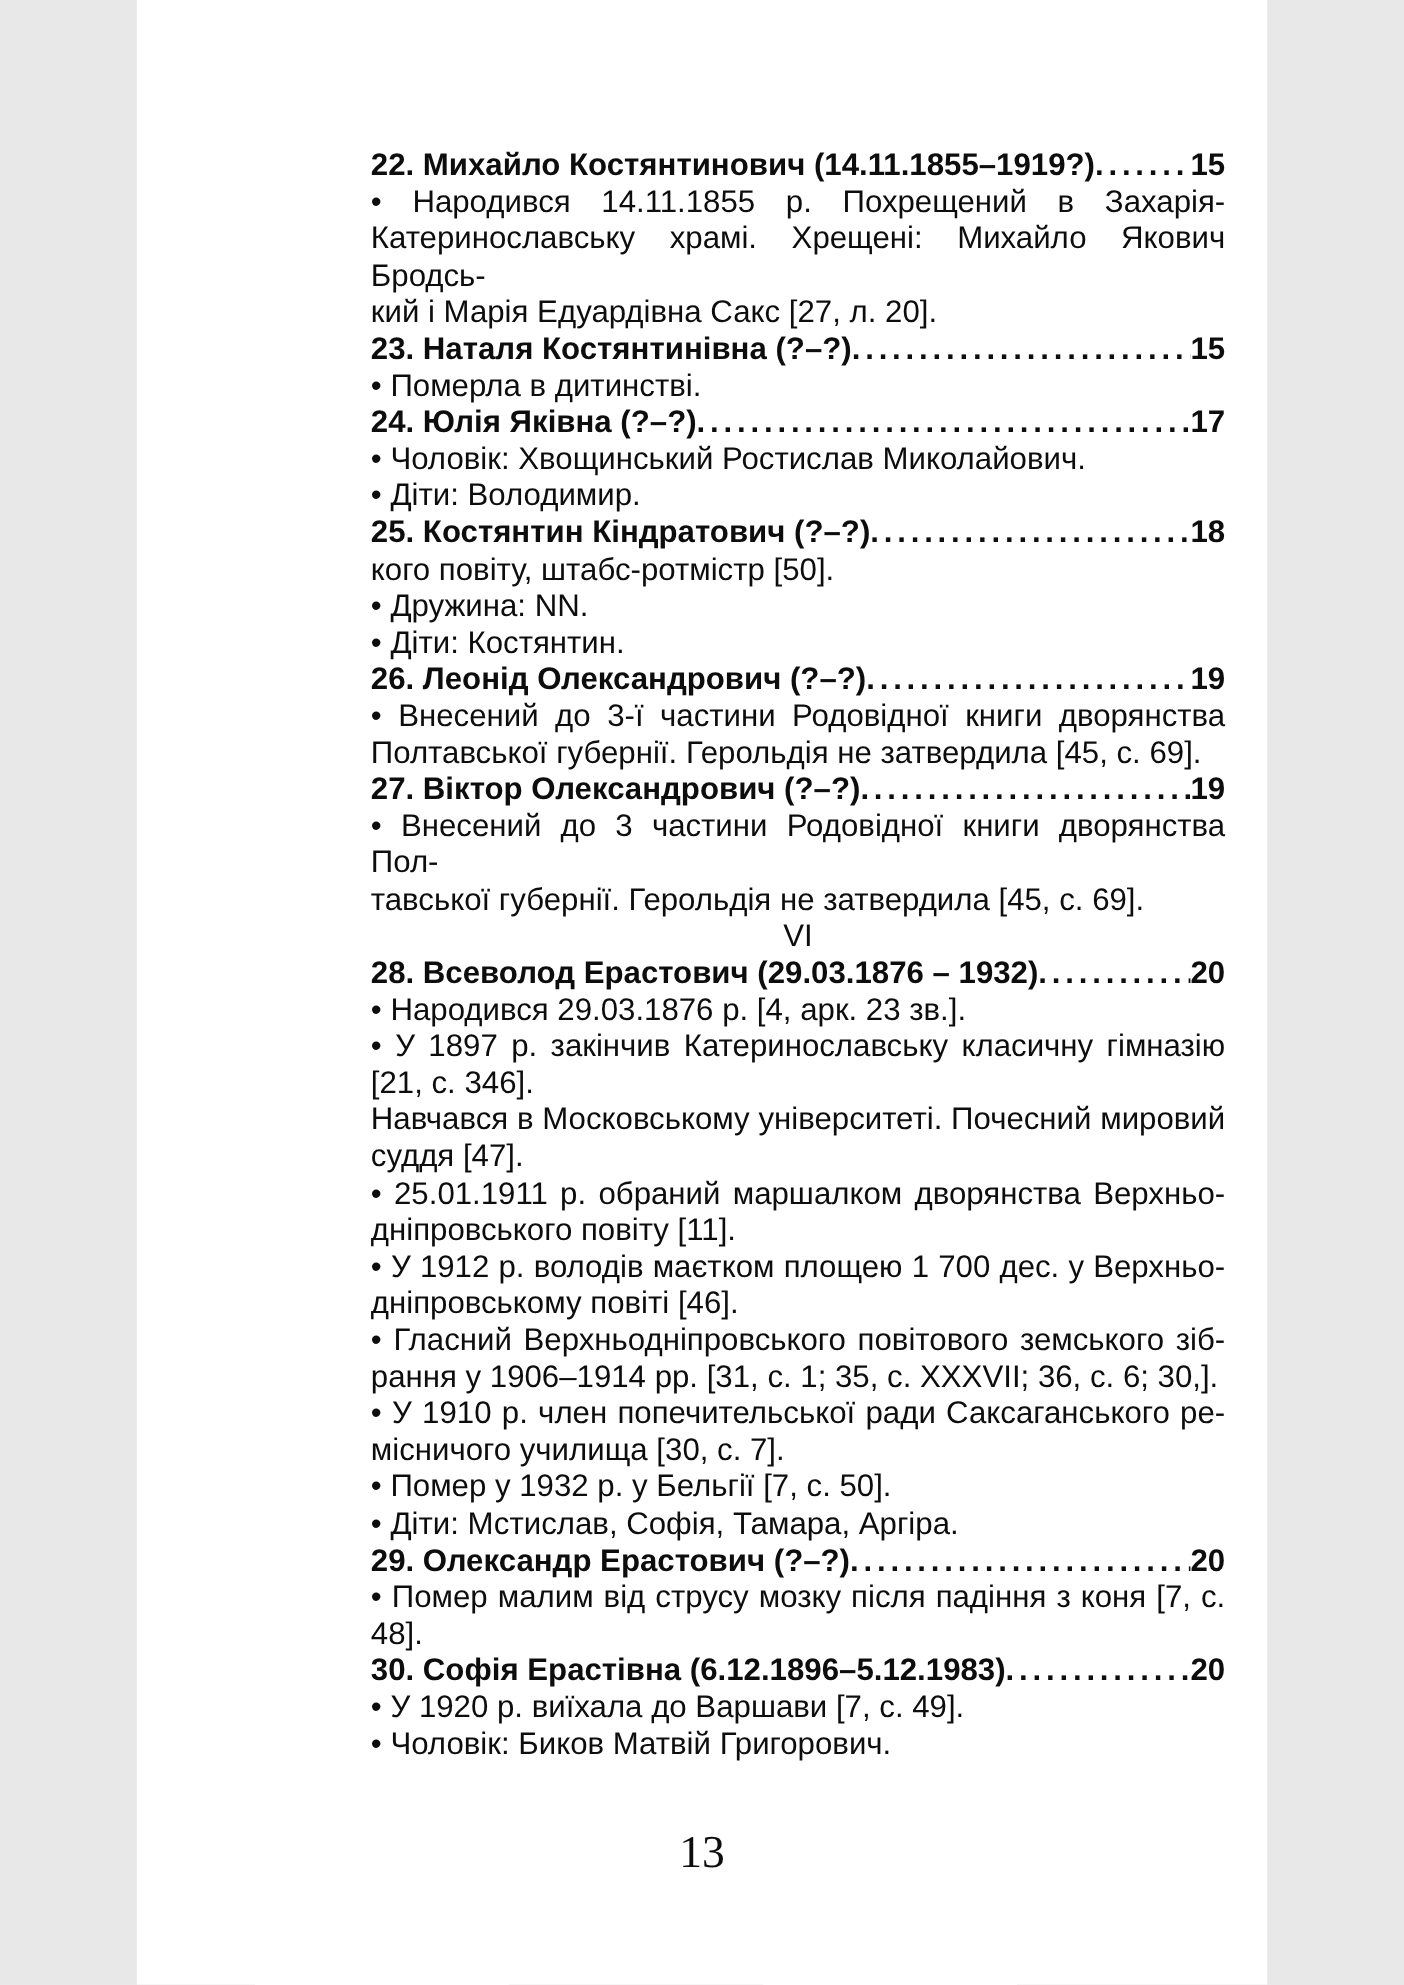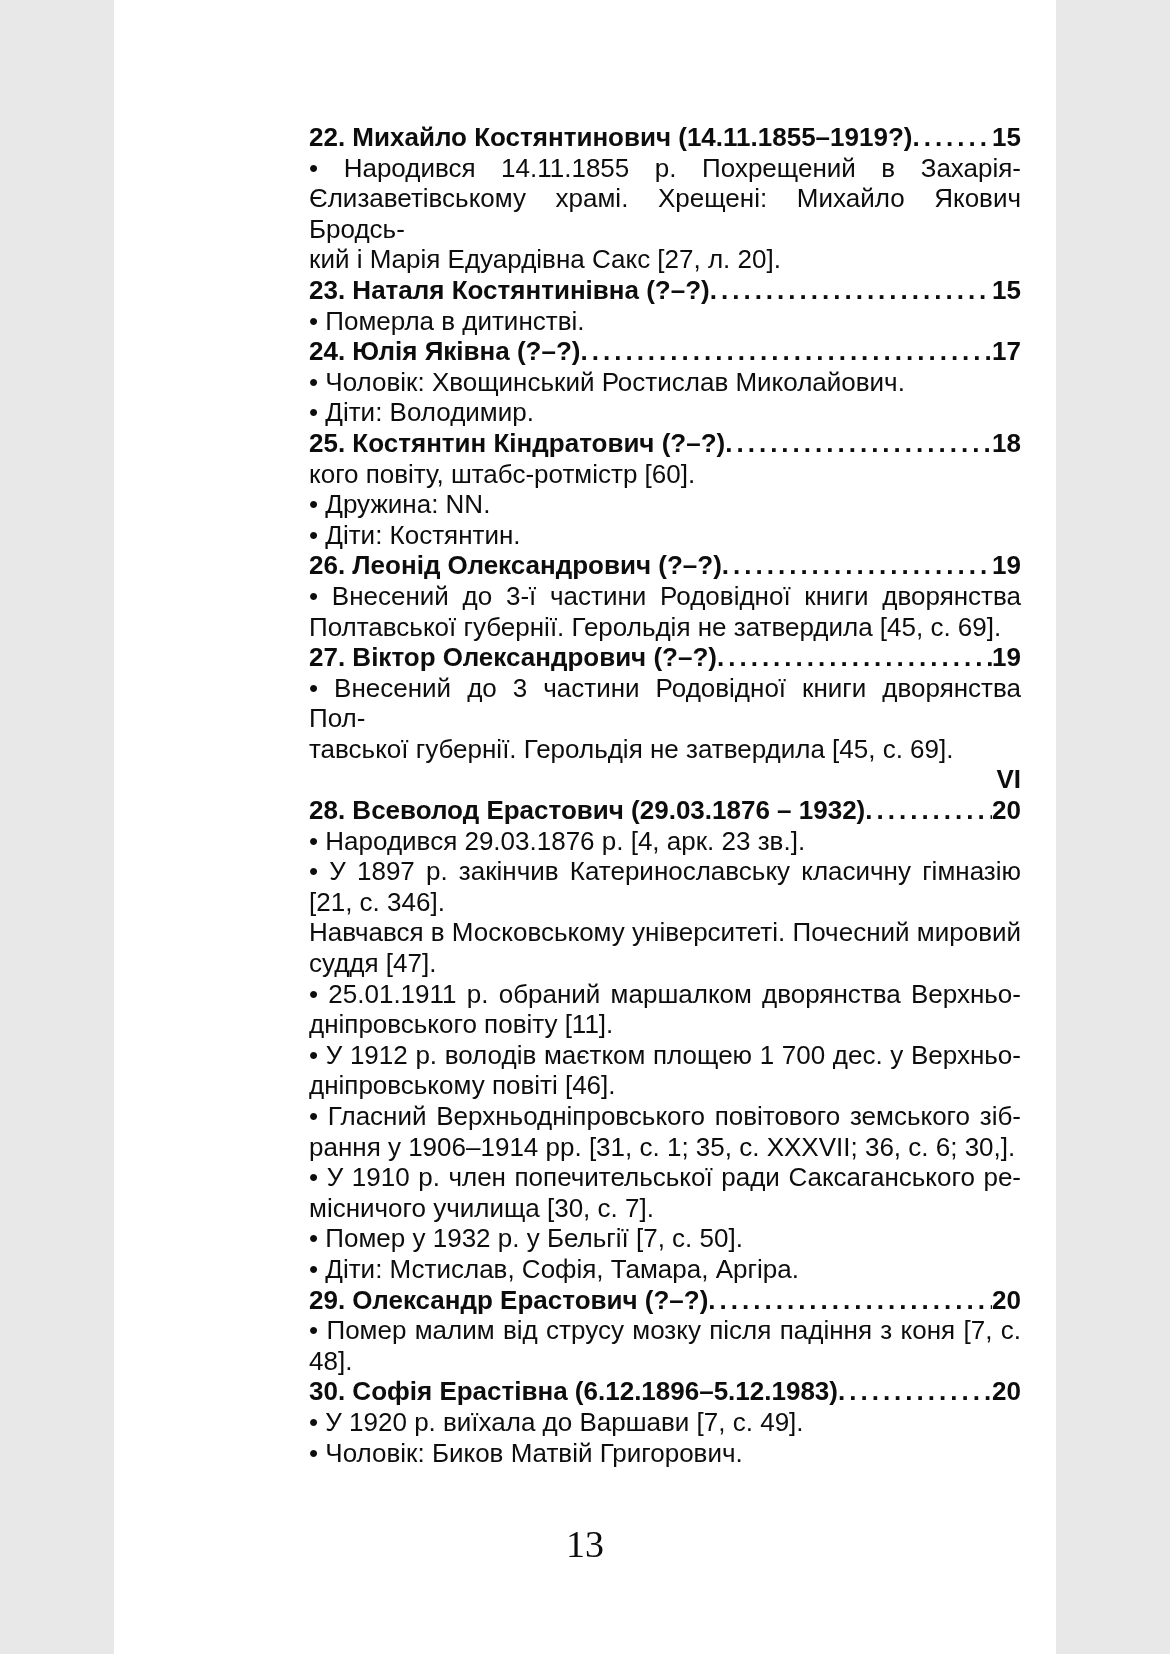--- a/index.html
+++ b/index.html
@@ -37,22 +37,22 @@
   }
   .entry-heading .epg{white-space:nowrap;}
   .fact-line{
     text-align:justify;
     text-align-last:justify;
   }
   .fact-line.last{
     text-align-last:left;
   }
   .section-numeral{
-    text-align:right;
-    font-weight:bold;
+    text-align:center;
+    font-weight:normal;
   }
   .page-number{
     position:absolute;
     left:0;right:0;top:1522px;
     text-align:center;
     font-family:"Liberation Serif", serif;
     font-size:38px;
     color:#0d0d0d;
   }
 </style>
@@ -61,21 +61,21 @@
 
 <div class="page">
   <main class="content" id="toc">
       <div class="entry-heading">
         <span class="et">22. Михайло Костянтинович (14.11.1855–1919?)</span>
         <span class="leader"></span>
         <span class="epg">15</span>
       </div>
       <div class="fact">
         <div class="fact-line">• Народився 14.11.1855 р. Похрещений в Захарія-</div>
-        <div class="fact-line">Єлизаветівському храмі. Хрещені: Михайло Якович Бродсь-</div>
+        <div class="fact-line">Катеринославську храмі. Хрещені: Михайло Якович Бродсь-</div>
         <div class="fact-line last">кий і Марія Едуардівна Сакс [27, л. 20].</div>
       </div>
       <div class="entry-heading">
         <span class="et">23. Наталя Костянтинівна (?–?)</span>
         <span class="leader"></span>
         <span class="epg">15</span>
       </div>
       <div class="fact">
         <div class="fact-line last">• Померла в дитинстві.</div>
       </div>
@@ -89,21 +89,21 @@
       </div>
       <div class="fact">
         <div class="fact-line last">• Діти: Володимир.</div>
       </div>
       <div class="entry-heading">
         <span class="et">25. Костянтин Кіндратович (?–?)</span>
         <span class="leader"></span>
         <span class="epg">18</span>
       </div>
       <div class="fact">
-        <div class="fact-line last">кого повіту, штабс-ротмістр [60].</div>
+        <div class="fact-line last">кого повіту, штабс-ротмістр [50].</div>
       </div>
       <div class="fact">
         <div class="fact-line last">• Дружина: NN.</div>
       </div>
       <div class="fact">
         <div class="fact-line last">• Діти: Костянтин.</div>
       </div>
       <div class="entry-heading">
         <span class="et">26. Леонід Олександрович (?–?)</span>
         <span class="leader"></span>

